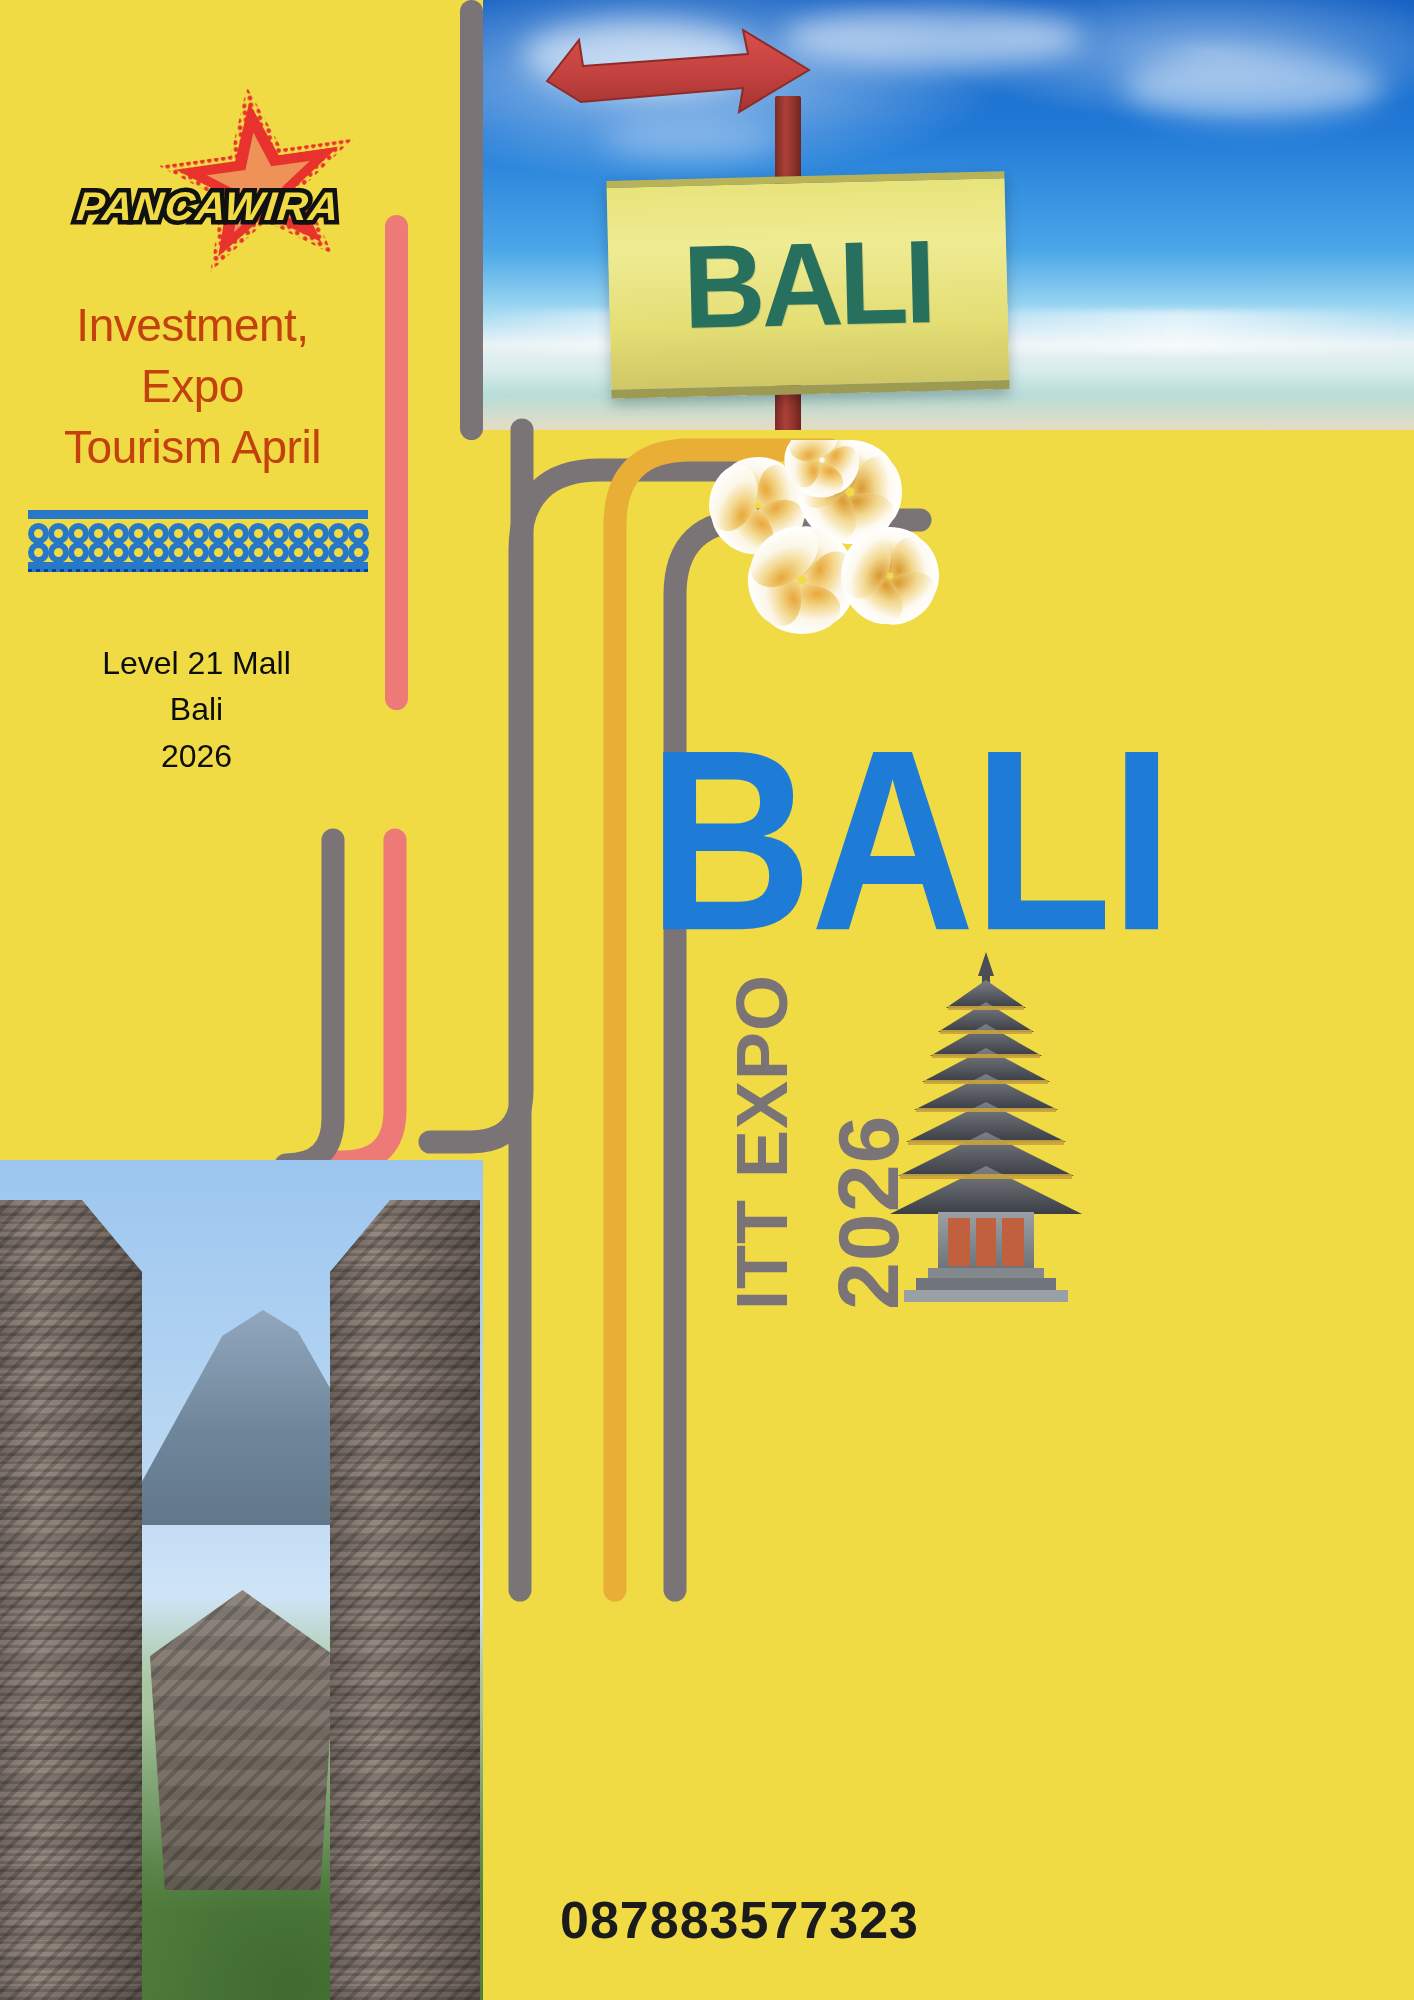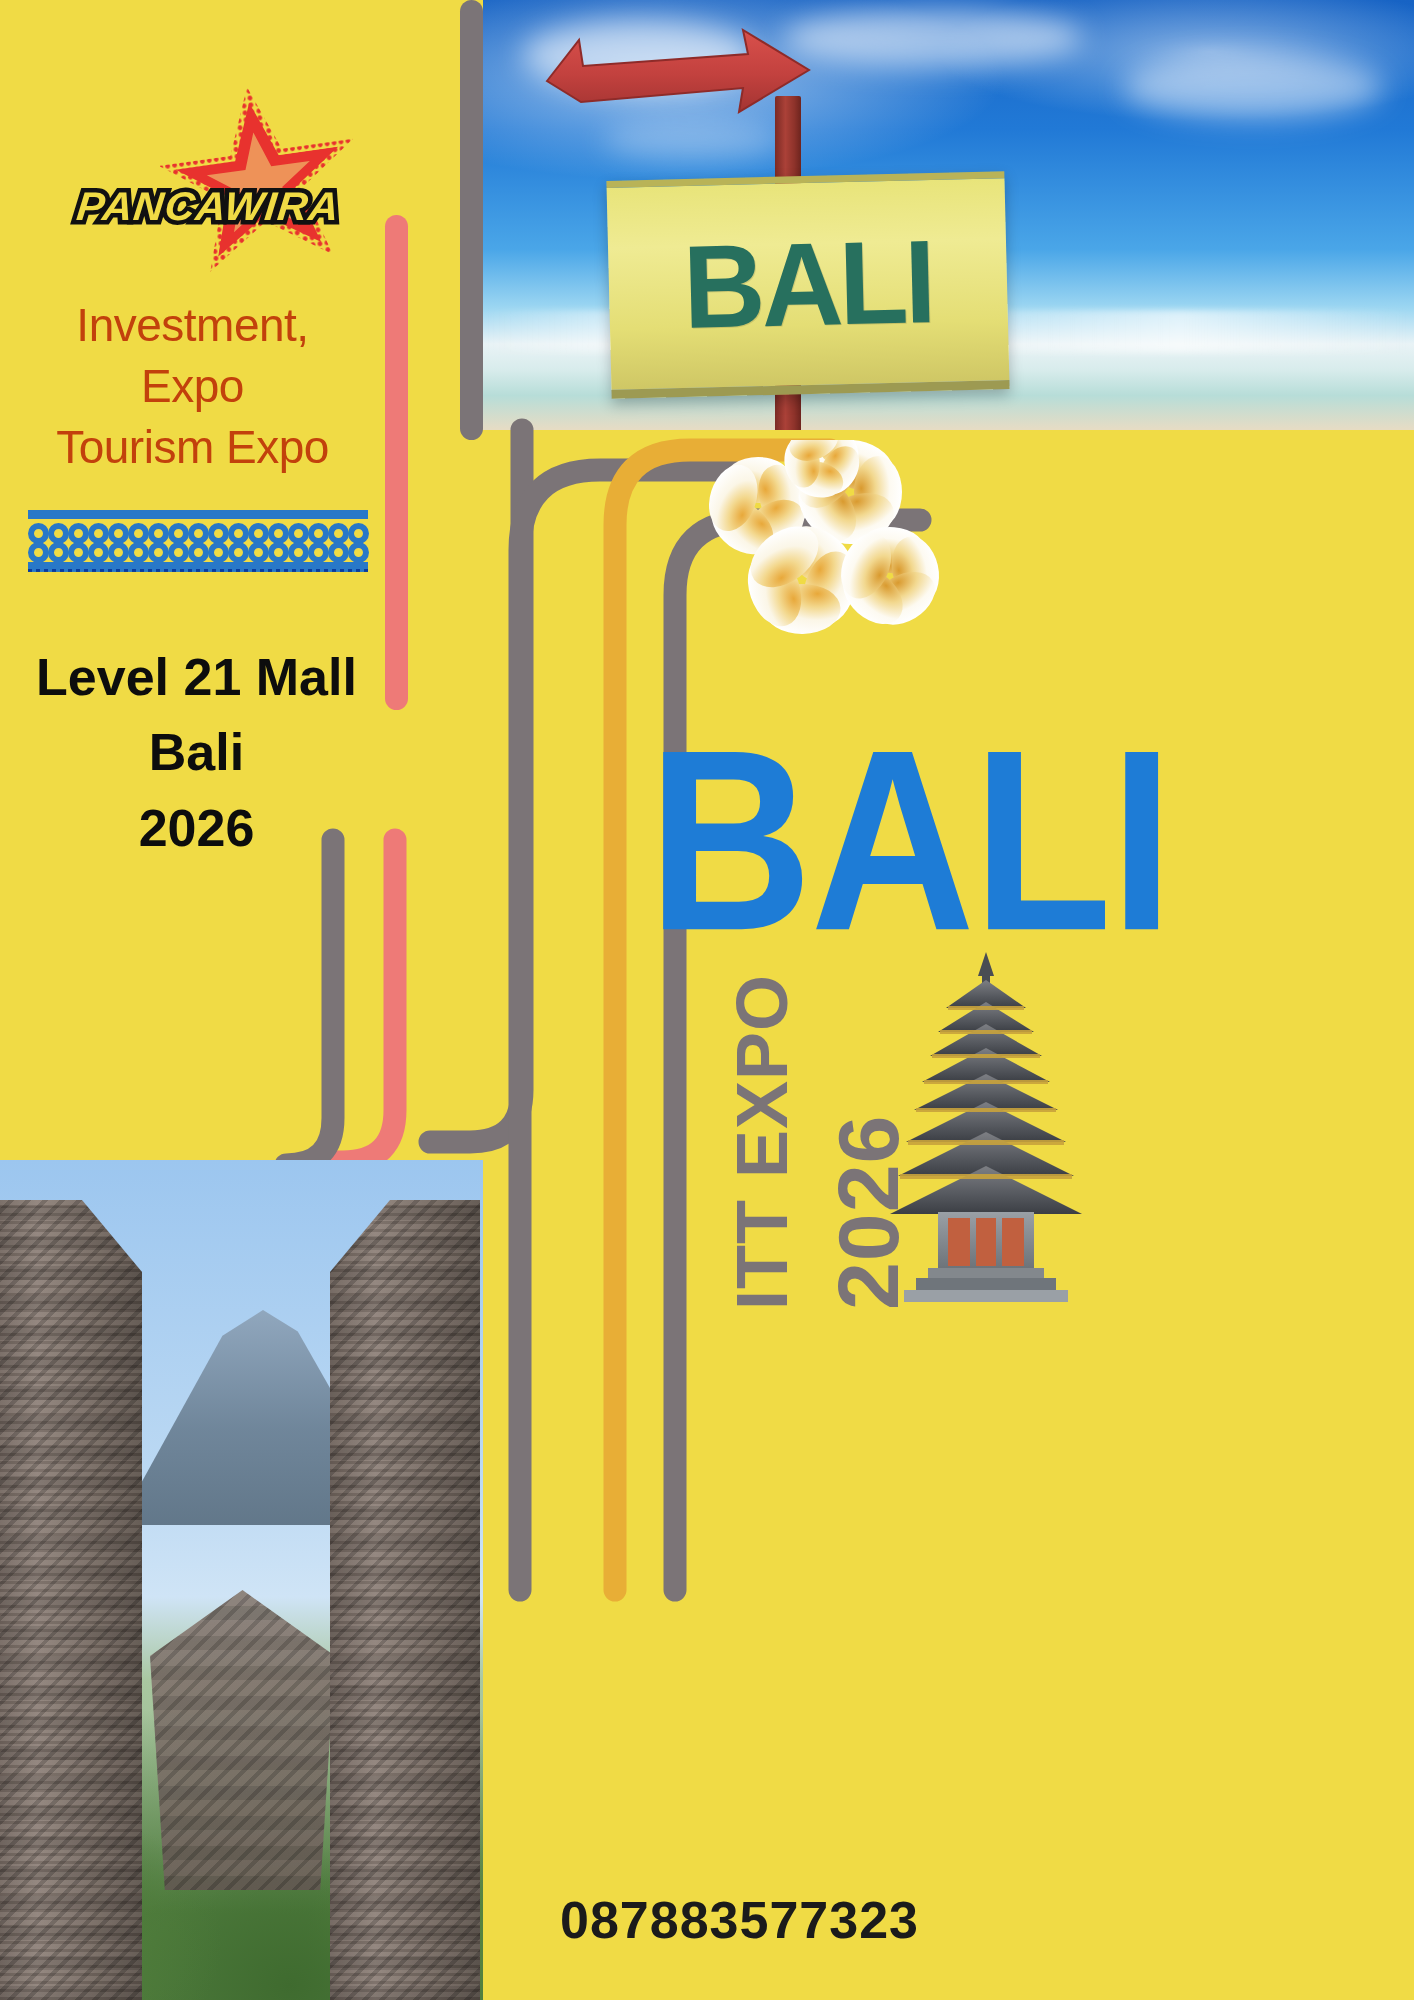--- a/index.html
+++ b/index.html
@@ -130,21 +130,21 @@
     background:
       repeating-linear-gradient(90deg,#2878C8 0 4px, transparent 4px 8px),
       repeating-linear-gradient(0deg,#2878C8 0 3px, transparent 3px 7px);
     background-blend-mode:multiply;
     opacity:.95;
   }
 
   .venue{
     position:absolute; left:0; top:640px; width:385px;
     text-align:center; color:#0d0d0d;
-    font-size:52px; line-height:1.45; font-weight:700;padding-left:8px;
+    font-size:32px; line-height:1.45; font-weight:400;padding-left:8px;
   }
 
   
   .rail-salmon-1{ left:385px; top:215px; width:23px; height:495px; background:#EE7A77; border-radius:14px; }
   .rail-gray-right{ left:460px; top:0; width:23px; height:440px; background:#7B7477; }
 
   .big-bali{
     position:absolute; left:648px; top:712px;
     font-size:230px; font-weight:bold; letter-spacing:-2px;
     color:#1E7CD6; line-height:1;
@@ -251,21 +251,21 @@
         <polygon points="100,22 122,78 182,78 134,112 152,170 100,136 48,170 66,112 18,78 78,78" fill="#E8322E"></polygon>
         <polygon points="100,52 113,88 152,88 121,110 133,148 100,125 67,148 79,110 48,88 87,88" fill="#F3E27C" opacity=".55"></polygon>
       </g>
     </svg>
     <div class="logo-word">PANCAWIRA</div>
   </div>
 
   <div class="headline">
     <div>Investment,</div>
     <div>Expo</div>
-    <div>Tourism Expo</div>
+    <div>Tourism April</div>
   </div>
 
   <div class="pattern">
     <div class="pat-bar" style="top:0"></div>
     <div class="pat-row" id="ringrow1" style="top:13px">
         <div class="ring"></div>
         <div class="ring"></div>
         <div class="ring"></div>
         <div class="ring"></div>
         <div class="ring"></div>

